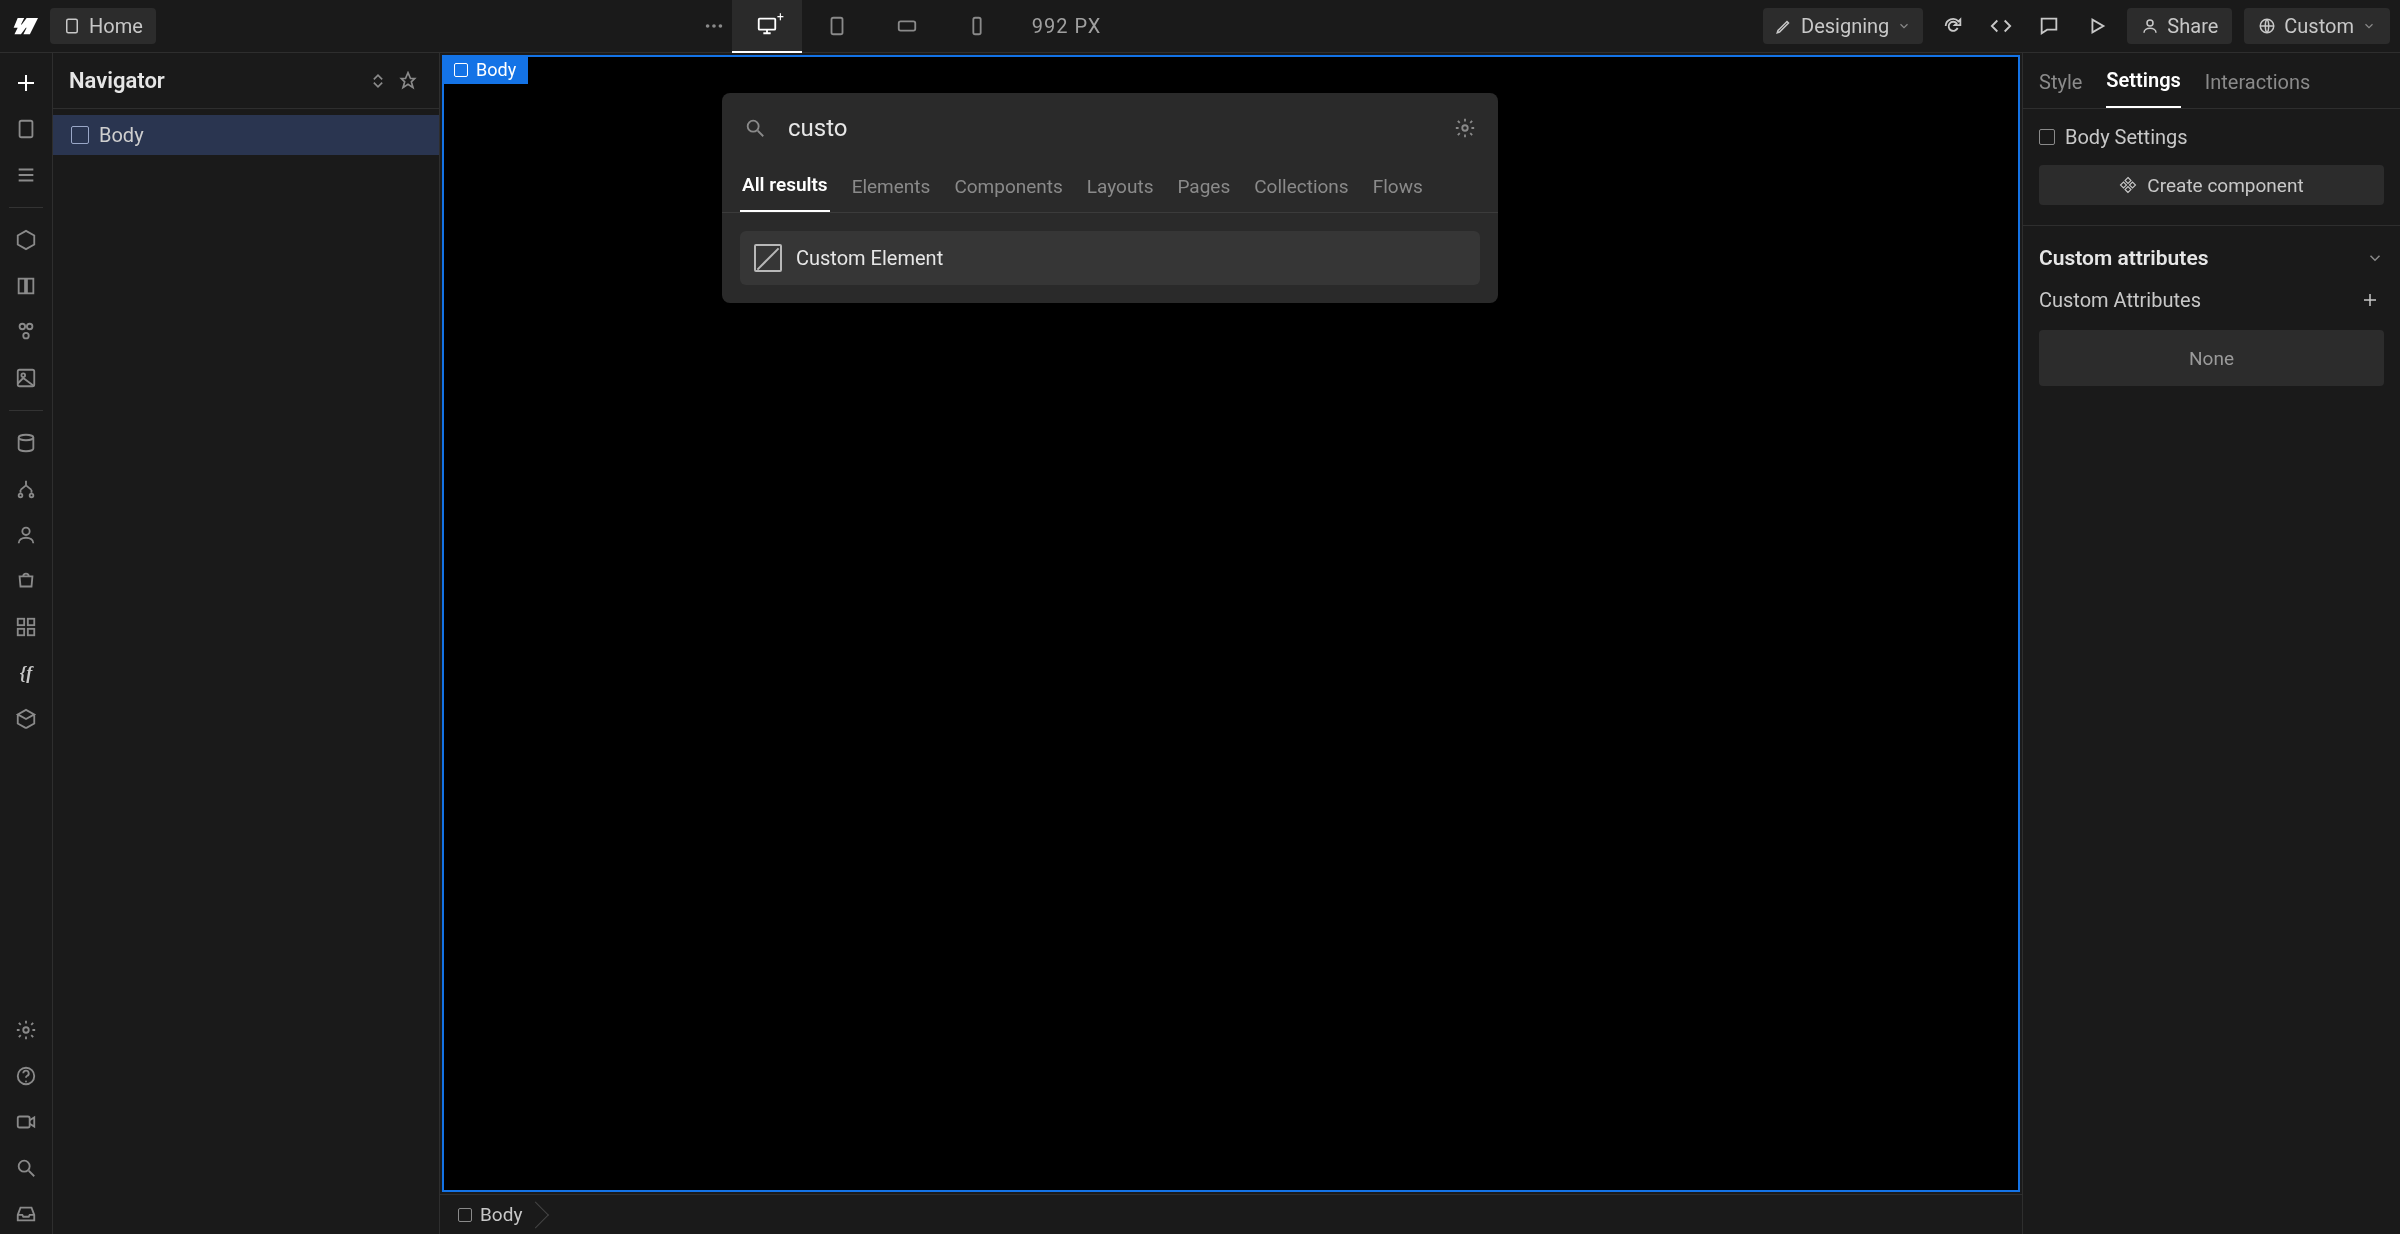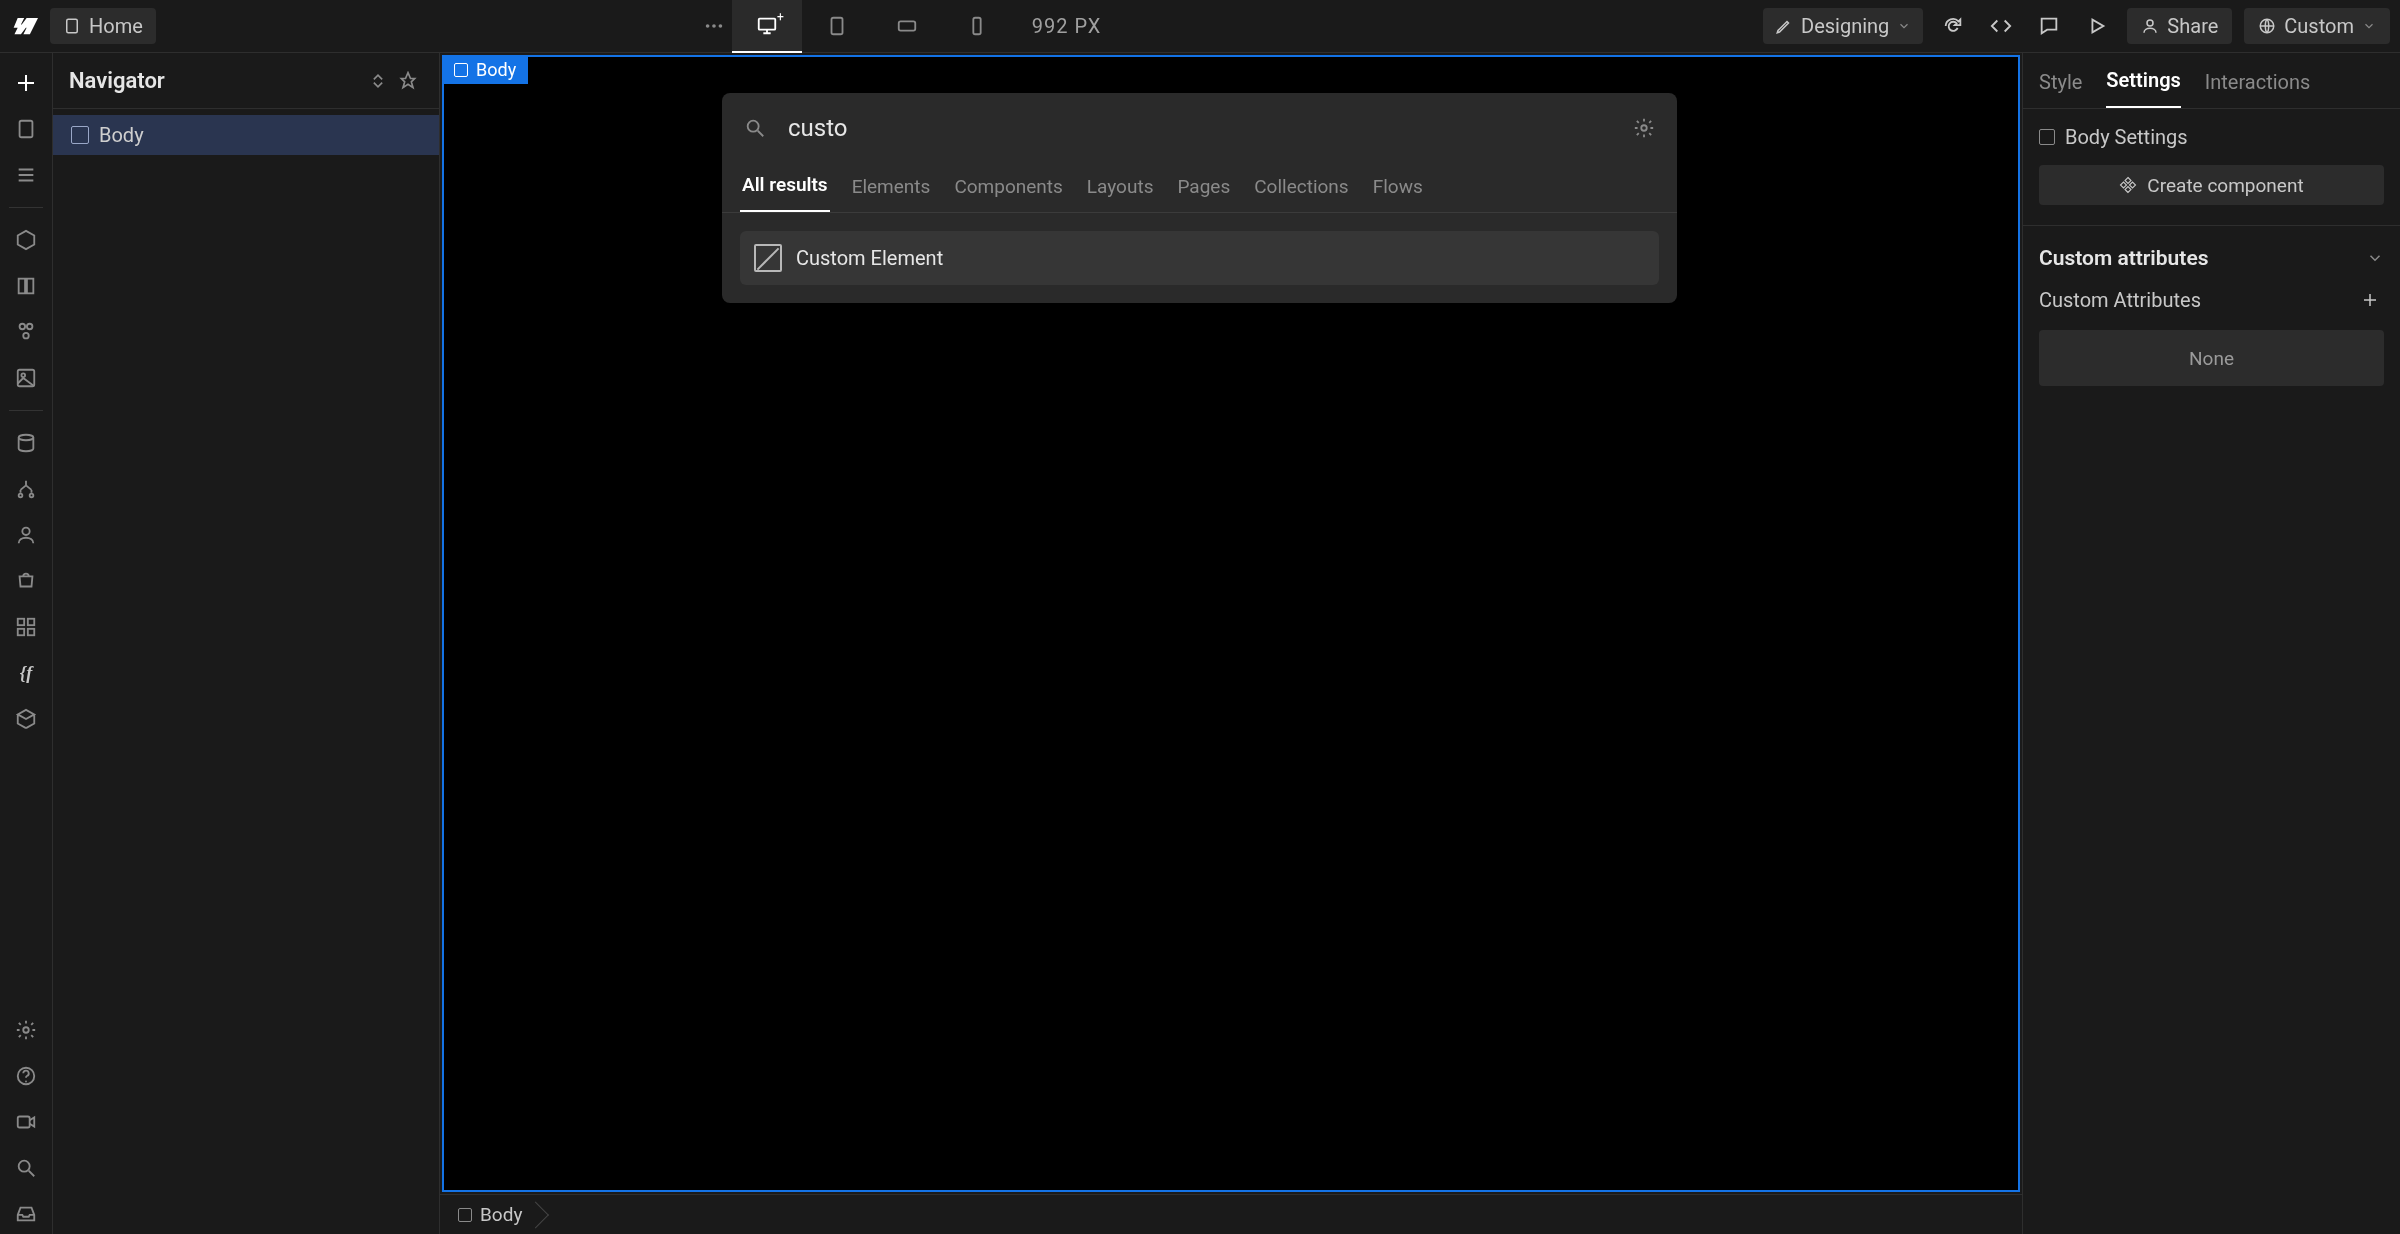--- a/index.html
+++ b/index.html
@@ -47,21 +47,21 @@
 .canvas-stage { flex:1; position:relative; padding:2px; }
 .canvas-outline { position:absolute; inset:2px; border:2px solid #1473e6; background:#000; }
 .body-tag { position:absolute; top:-2px; left:-2px; background:#1473e6; color:#fff; font-size:18px; padding:4px 12px; display:flex; align-items:center; gap:8px; }
 .body-tag .box-icn { width:14px; height:14px; border:1.5px solid #fff; border-radius:2px; }
 .canvas-bread { height:40px; border-top:1px solid #2e2e2e; display:flex; align-items:center; padding-left:14px; font-size:19px; color:#c8c8c8; background:#1a1a1a; }
 .canvas-bread .crumb { display:flex; align-items:center; gap:8px; padding:0 14px 0 4px; position:relative; }
 .canvas-bread .crumb::after { content:""; position:absolute; right:-9px; top:50%; width:18px; height:18px; border-top:1px solid #444; border-right:1px solid #444; transform:translateY(-50%) rotate(45deg); }
 .canvas-bread .box-icn { width:14px; height:14px; border:1.5px solid #8a8a8a; border-radius:2px; }
 
 
-.quickfind { position:absolute; left:278px; top:36px; width:955px; background:#2a2a2a; border-radius:8px; box-shadow:0 10px 40px rgba(0,0,0,.6); overflow:hidden; z-index:50; }
+.quickfind { position:absolute; left:278px; top:36px; width:776px; background:#2a2a2a; border-radius:8px; box-shadow:0 10px 40px rgba(0,0,0,.6); overflow:hidden; z-index:50; }
 .qf-search { display:flex; align-items:center; height:70px; padding:0 22px; }
 .qf-search .mag { color:#8a8a8a; margin-right:22px; }
 .qf-search input { flex:1; background:transparent; border:none; outline:none; color:#e6e6e6; font-size:24px; }
 .qf-search .gear { color:#8a8a8a; cursor:pointer; }
 .qf-tabs { display:flex; padding:0 18px; gap:20px; border-bottom:1px solid #3b3b3b; height:50px; align-items:flex-end; }
 .qf-tab { font-size:19px; color:#8a8a8a; padding:0 2px 14px 2px; cursor:pointer; white-space:nowrap; }
 .qf-tab.active { color:#fff; font-weight:600; border-bottom:2px solid #fff; }
 .qf-results { padding:18px; }
 .qf-row { display:flex; align-items:center; height:54px; background:#363636; border-radius:6px; padding:0 14px; gap:14px; font-size:20px; color:#e6e6e6; cursor:pointer; }
 .qf-row .ce-icn { width:28px; height:28px; border:2px solid #b8b8b8; border-radius:2px; position:relative; }

